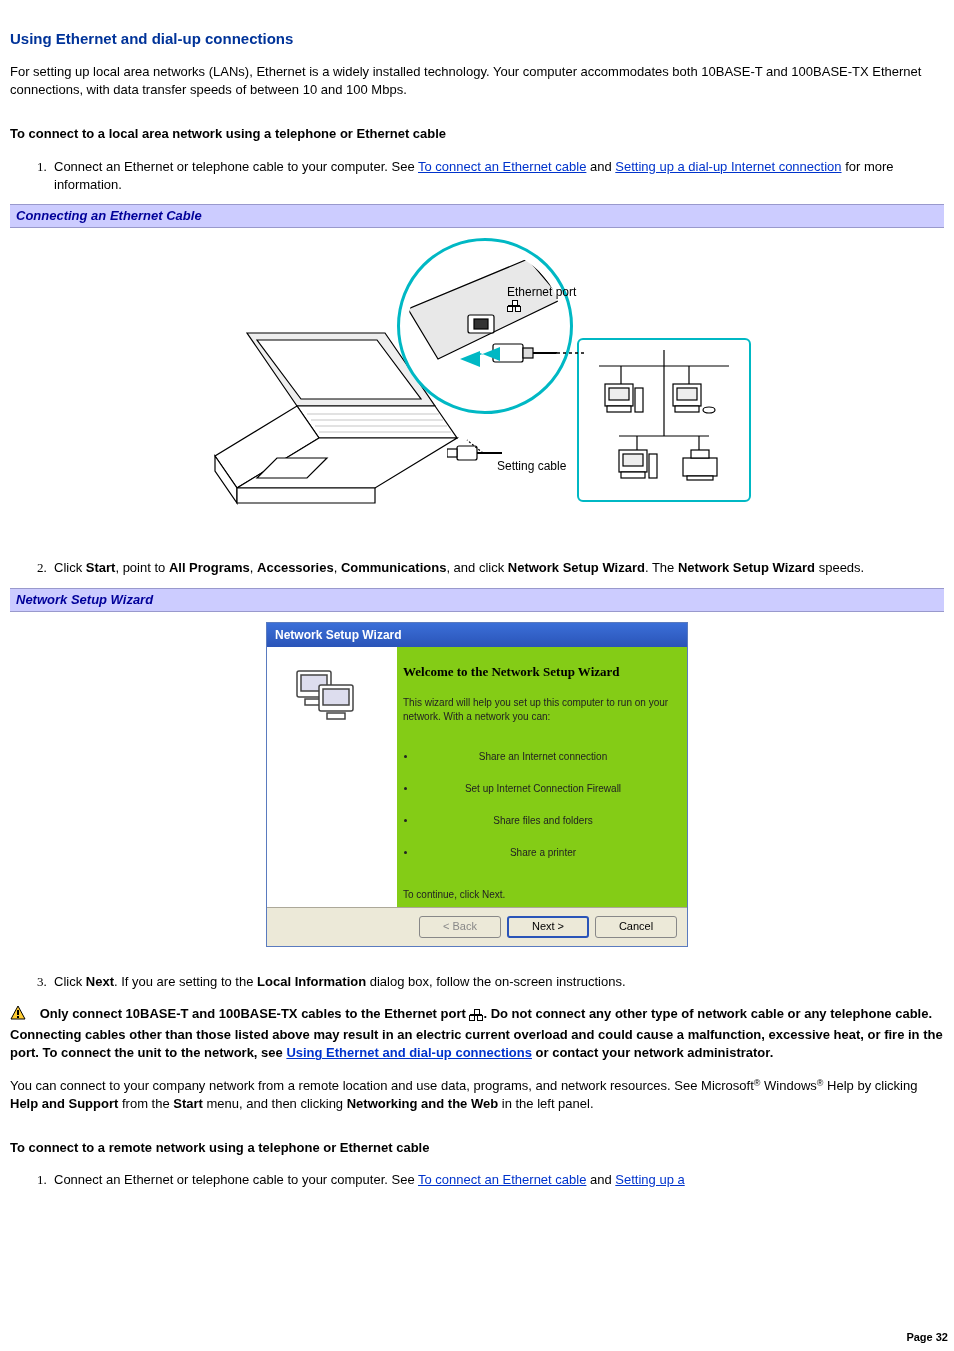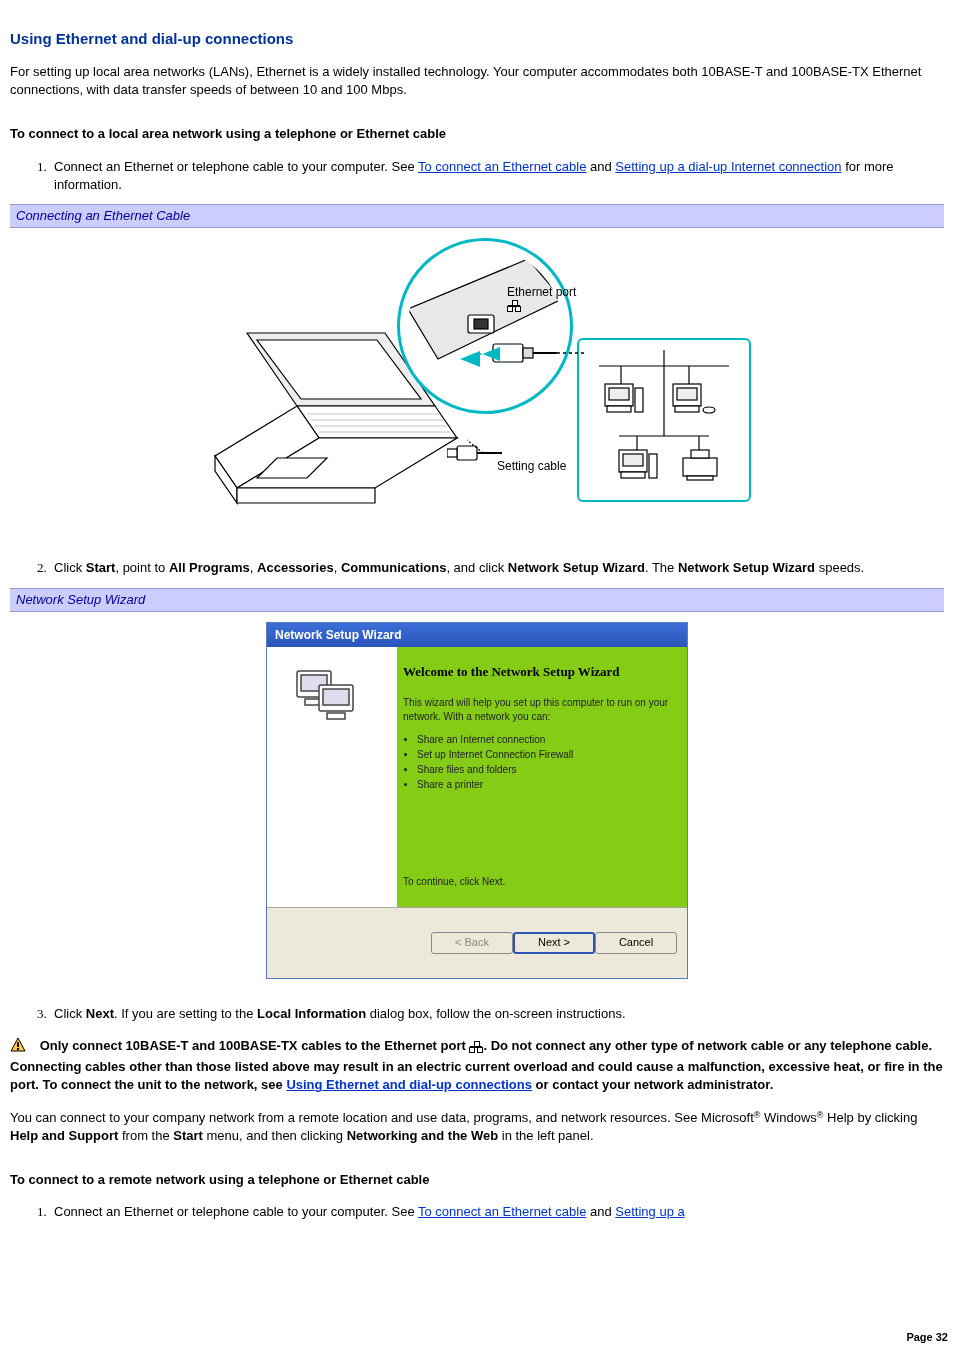--- a/index.html
+++ b/index.html
@@ -40,21 +40,21 @@
   a {
     color: #0033cc;
     text-decoration: underline;
   }
   .caption-bar {
     background: #ccccff;
     border-top: 1px solid #9999cc;
     border-bottom: 1px solid #9999cc;
     color: #000099;
     font-style: italic;
-    font-weight: normal;
+    font-weight: bold;
     padding: 2px 6px;
     font-size: 13px;
     margin: 6px 0 0 0;
   }
   .figure-wrap {
     text-align: center;
     margin: 10px 0 26px 0;
   }
   
   .fig1 {
@@ -149,24 +149,24 @@
     padding: 16px 18px 10px 6px;
     display:flex; flex-direction:column;
   }
   .wizard-h {
     font-size: 13px;
     margin: 0 0 12px 0;
     font-family: "Times New Roman", serif;
   }
   .wizard-p { font-size: 10px; margin: 2px 0 8px 0; color:#222;}
   .wizard-ul { font-size: 10px; margin: 0 0 8px 0; padding-left: 14px; color:#222;}
-  .wizard-ul li { margin: 1px 0; }
+  .wizard-ul li { margin: 18px 0; text-align: center; }
   .wizard-foot {
-    display:flex; justify-content:flex-end; gap:0;
-    padding: 24px 10px;
+    display:flex; justify-content:flex-end; gap:6px;
+    padding: 8px 10px;
   }
   .wizard-btn {
     min-width: 68px;
     font-size: 11px;
     font-family: Tahoma, sans-serif;
     padding: 2px 6px;
     background: #ece9d8;
     border: 1px solid #888;
     border-radius: 3px;
     text-align:center;

